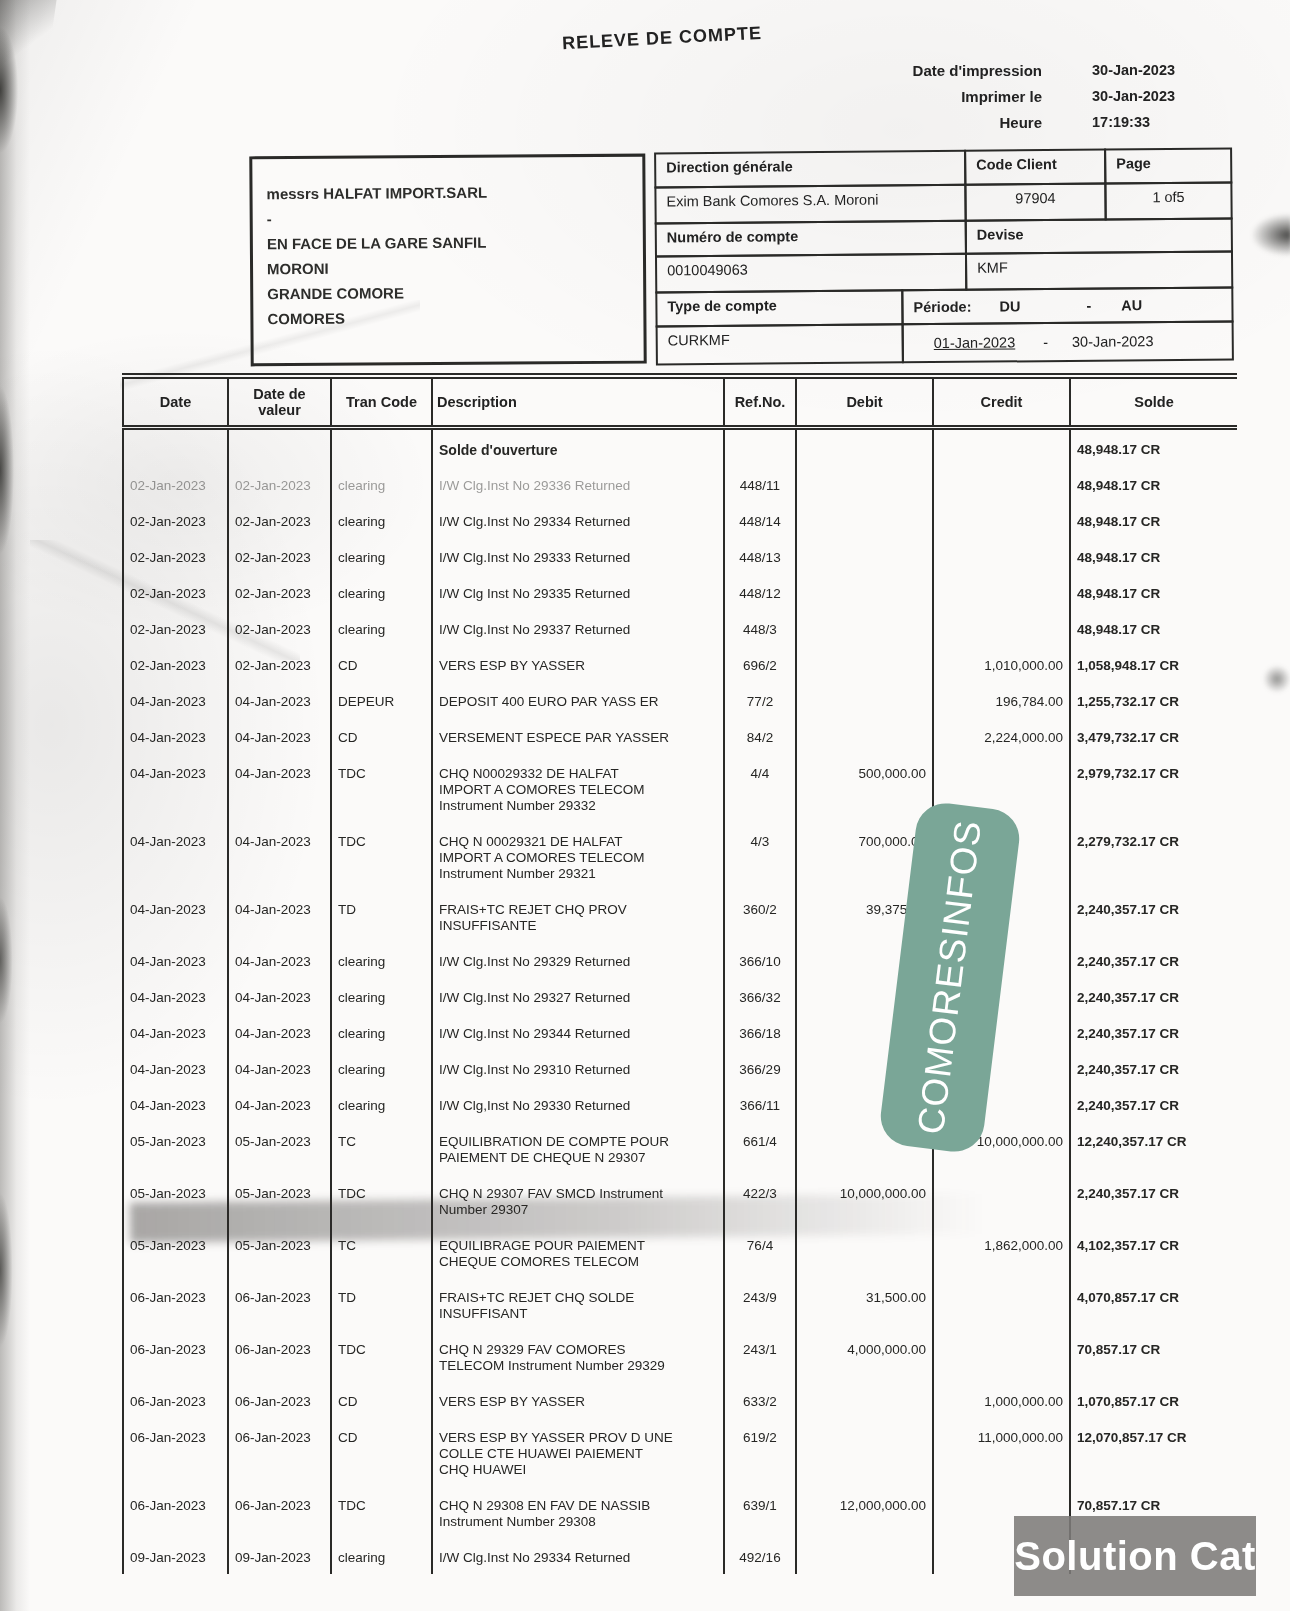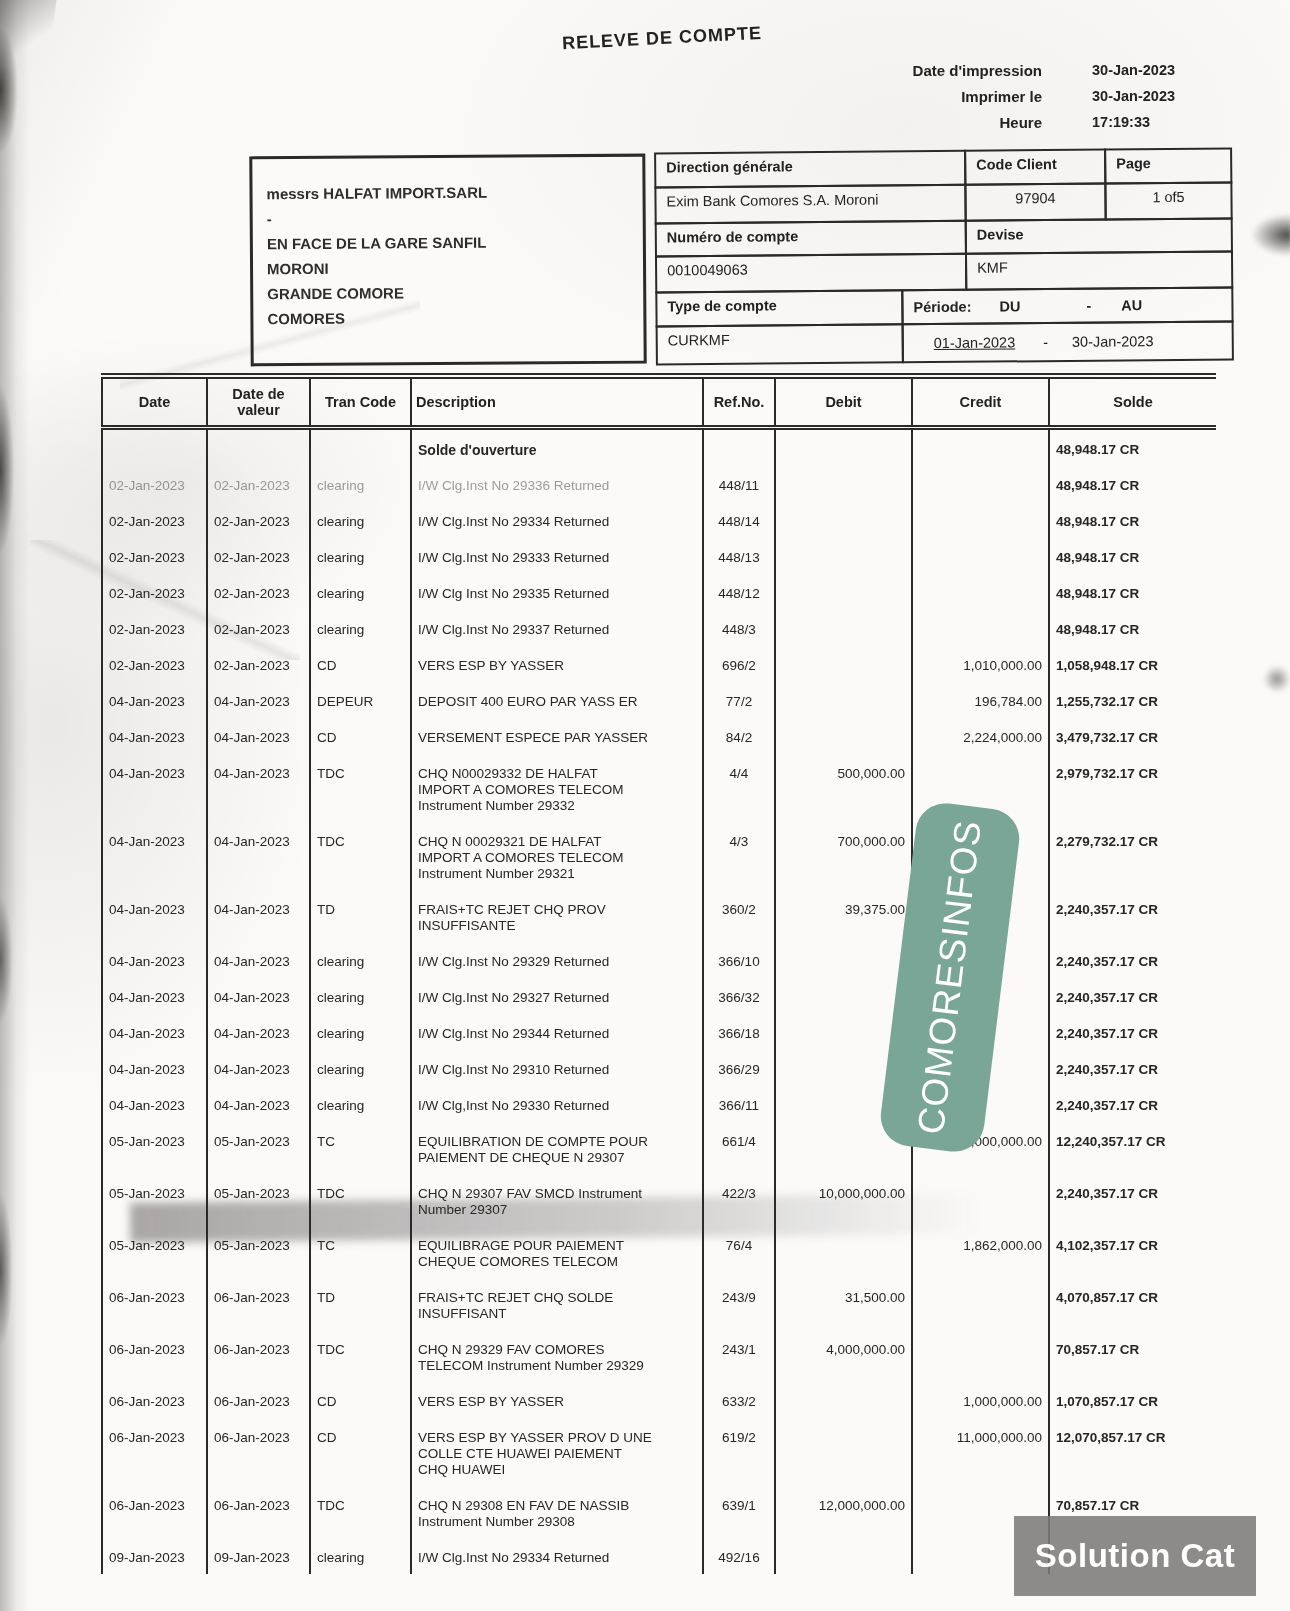--- a/index.html
+++ b/index.html
@@ -85,21 +85,21 @@
   .periode-cell{display:flex;align-items:center;gap:0;}
   .periode-cell .p-lab{font-weight:700;}
   .periode-cell .p-du{font-weight:700;margin-left:28px;}
   .periode-cell .p-dash{font-weight:700;margin-left:66px;}
   .periode-cell .p-au{font-weight:700;margin-left:30px;}
   .periode-val{display:flex;align-items:center;}
   .periode-val .p-from{margin-left:20px;text-decoration:underline;}
   .periode-val .p-dash2{margin-left:28px;}
   .periode-val .p-to{margin-left:24px;}
   
-  .table-wrap{position:absolute;left:101px;top:373px;width:1115px;height:1238px;overflow:hidden;}
+  .table-wrap{position:absolute;left:122px;top:373px;width:1115px;height:1238px;overflow:hidden;}
   table.statement{
     border-collapse:collapse;table-layout:fixed;width:1115px;
     border-top:6px double #2a2a28;
   }
   table.statement th{
     border-left:2.5px solid #2a2a28;border-right:2.5px solid #2a2a28;
     border-bottom:5px double #2a2a28;
     font-size:14.5px;font-weight:700;color:#222;
     height:42px;vertical-align:middle;text-align:center;padding:2px 4px;
     line-height:16px;
@@ -132,21 +132,21 @@
     color:#ffffff;font-size:37px;letter-spacing:1px;font-weight:400;
     white-space:nowrap;
   }
   
   .overlay-box{
     position:absolute;left:1014px;top:1516px;width:242px;height:80px;
     background:rgba(125,123,121,0.88);
     display:flex;align-items:center;justify-content:center;
     z-index:7;
   }
-  .overlay-box .ov-text{color:#fff;font-size:33px;font-weight:700;letter-spacing:0.5px;}
+  .overlay-box .ov-text{color:#fff;font-size:40px;font-weight:700;letter-spacing:0.5px;}
 </style>
 </head>
 <body>
 
 <div class="page">
 
   <div class="edge-left"></div>
   <div class="corner-tl"></div>
   <div class="mark-right-1"></div>
   <div class="mark-right-2"></div>

